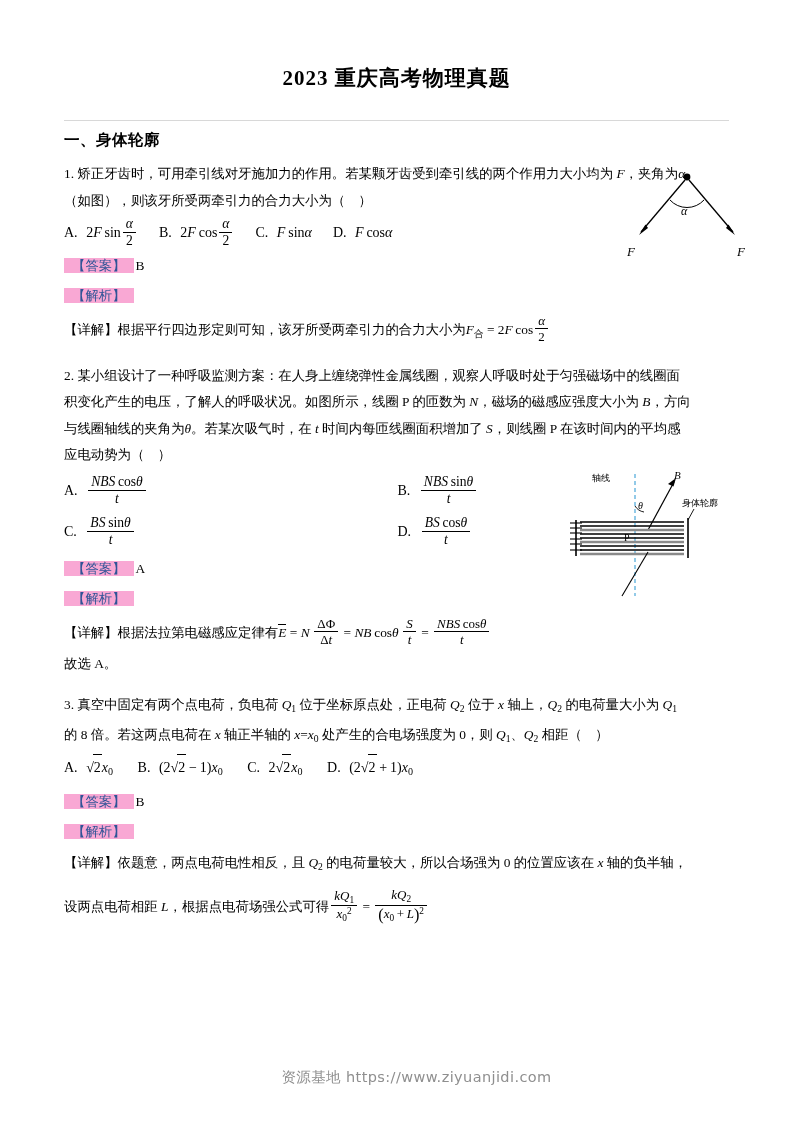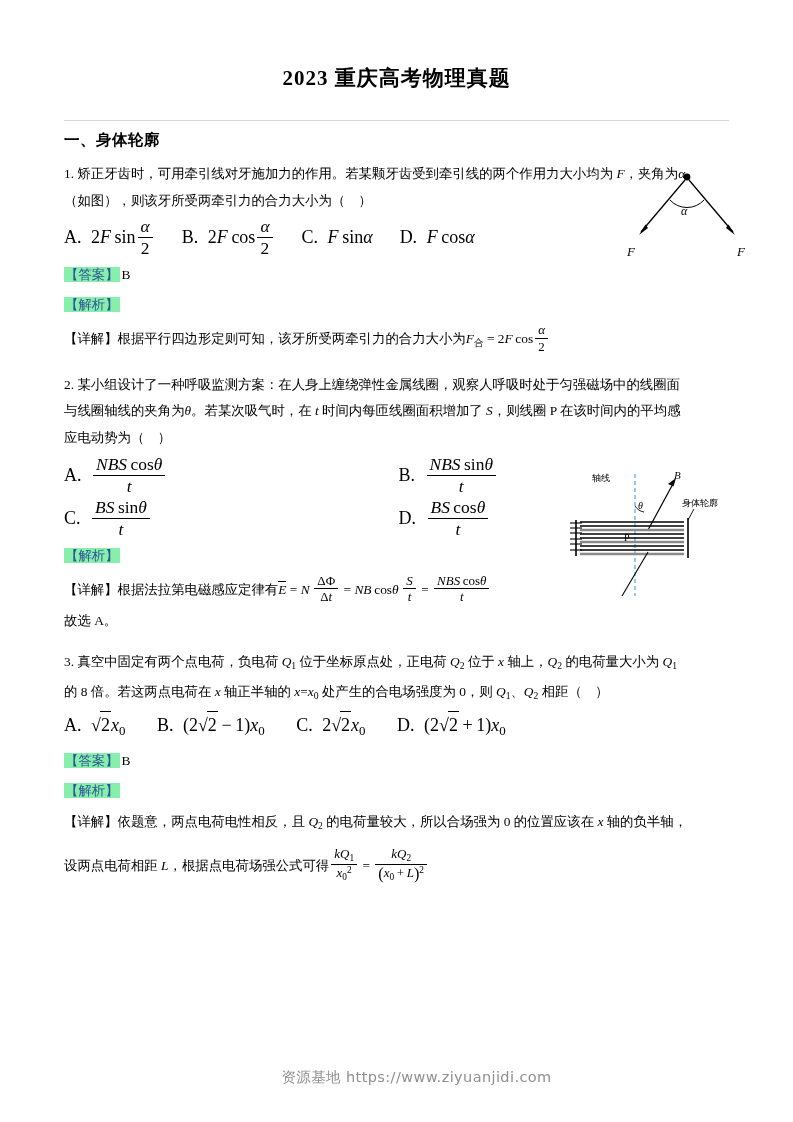--- a/index.html
+++ b/index.html
@@ -45,35 +45,35 @@
   }
   .qblock { margin-top: 10px; position: relative; }
   .line {
     font-size: 13.4px;
     line-height: 26.5px;
     margin: 0 0 0 4px;
     text-align: justify;
     white-space: normal;
   }
   .opts {
-    font-size: 18px;
+    font-size: 14px;
     line-height: 26px;
     margin: 2px 0 0 4px;
   }
   .opt { display: inline-block; vertical-align: middle; }
   .opt .lbl { margin-right: 5px; }
   .tagline {
     font-size: 13.4px;
     line-height: 27px;
     margin: 3px 0 0 4px;
   }
   .tag {
     color: #2f5496;
-    background: #86efac;
-    padding: 0 1px;
+    background: #f9a8d4;
+    padding: 0 8px;
   }
   .ans-letter { color:#000; margin-left:2px; }
   .detail {
     font-size: 13.4px;
     line-height: 30px;
     margin: 4px 0 0 4px;
     text-align: justify;
   }
   .concl { font-size:13.4px; line-height:28px; margin: 2px 0 0 4px;}
 
@@ -181,20 +181,21 @@
     <div class="detail">
       <span>【详解】</span><span>根据平行四边形定则可知，该牙所受两牵引力的合力大小为</span><span><i class="v">F</i><span class="sub">合</span>&nbsp;=&nbsp;2<i class="v">F</i> cos<span class="frac"><span class="num"><i class="v">α</i></span><span class="den">2</span></span></span>
     </div>
   </div>
 
   <div class="qblock" style="margin-top:14px;">
     <div class="line">
       <span>2.</span>
       <span>某小组设计了一种呼吸监测方案：在人身上缠绕弹性金属线圈，观察人呼吸时处于匀强磁场中的线圈面</span>
     </div>
+    <div class="line">积变化产生的电压，了解人的呼吸状况。如图所示，线圈 P 的匝数为&nbsp;<i class="v">N</i>，磁场的磁感应强度大小为&nbsp;<i class="v">B</i>，方向</div>
     <div class="line">与线圈轴线的夹角为<i class="v">θ</i>。若某次吸气时，在&nbsp;<i class="v">t</i>&nbsp;时间内每匝线圈面积增加了&nbsp;<i class="v">S</i>，则线圈 P 在该时间内的平均感</div>
     <div class="line">应电动势为（&nbsp;&nbsp;&nbsp;&nbsp;）</div>
 
     <div class="opts" style="line-height:40px;">
       <span class="opt" style="width:330px;">
         <span class="lbl">A.</span>
         <span><span class="frac"><span class="num"><i class="v">NBS</i> cos<i class="v">θ</i></span><span class="den"><i class="v">t</i></span></span></span>
       </span>
       <span class="opt">
         <span class="lbl">B.</span>
@@ -204,20 +205,23 @@
       <span class="opt" style="width:330px;">
         <span class="lbl">C.</span>
         <span><span class="frac"><span class="num"><i class="v">BS</i> sin<i class="v">θ</i></span><span class="den"><i class="v">t</i></span></span></span>
       </span>
       <span class="opt">
         <span class="lbl">D.</span>
         <span><span class="frac"><span class="num"><i class="v">BS</i> cos<i class="v">θ</i></span><span class="den"><i class="v">t</i></span></span></span>
       </span>
     </div>
 
+    <div class="tagline">
+      <span class="tag">【答案】</span><span class="ans-letter">A</span>
+    </div>
     <div class="tagline">
       <span class="tag">【解析】</span>
     </div>
     <div class="detail">
       <span>【详解】</span><span>根据法拉第电磁感应定律有</span><span><span class="ovl"><i class="v">E</i></span>&nbsp;=&nbsp;<i class="v">N</i> <span class="frac"><span class="num">ΔΦ</span><span class="den">Δ<i class="v">t</i></span></span>&nbsp;=&nbsp;<i class="v">NB</i> cos<i class="v">θ</i> <span class="frac"><span class="num"><i class="v">S</i></span><span class="den"><i class="v">t</i></span></span>&nbsp;=&nbsp;<span class="frac"><span class="num"><i class="v">NBS</i> cos<i class="v">θ</i></span><span class="den"><i class="v">t</i></span></span></span>
     </div>
     <div class="concl">故选 A。</div>
   </div>
 
   <div class="qblock" style="margin-top:14px;">

